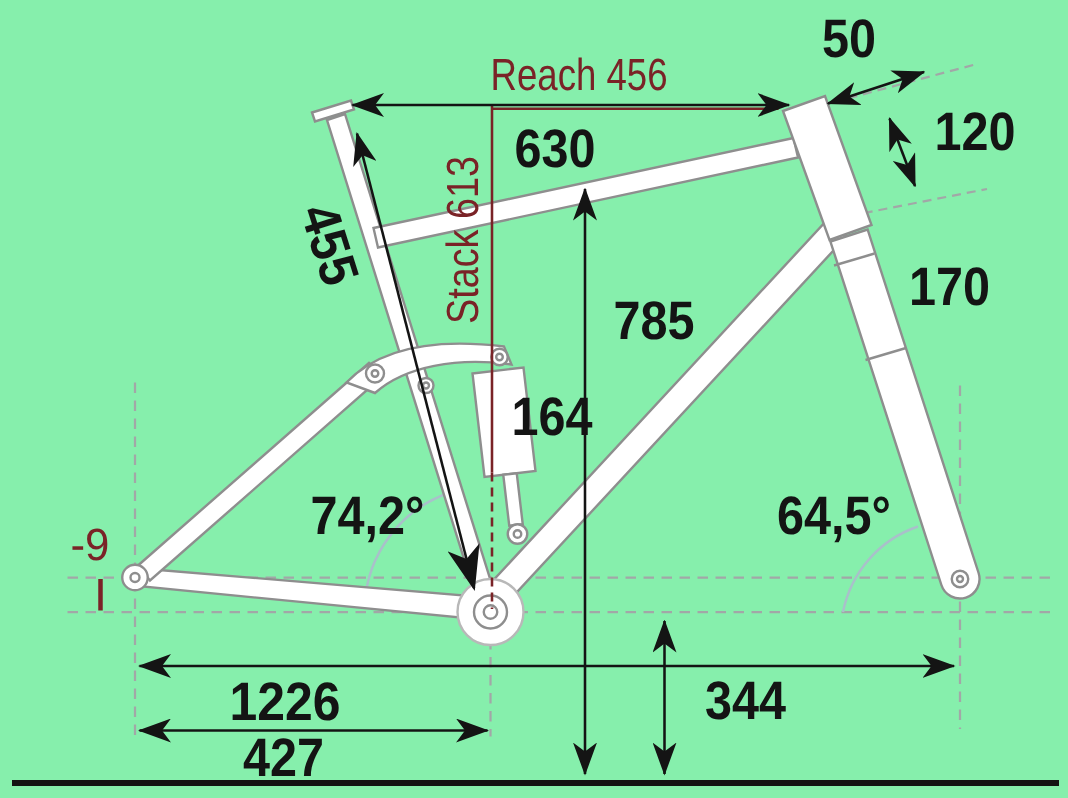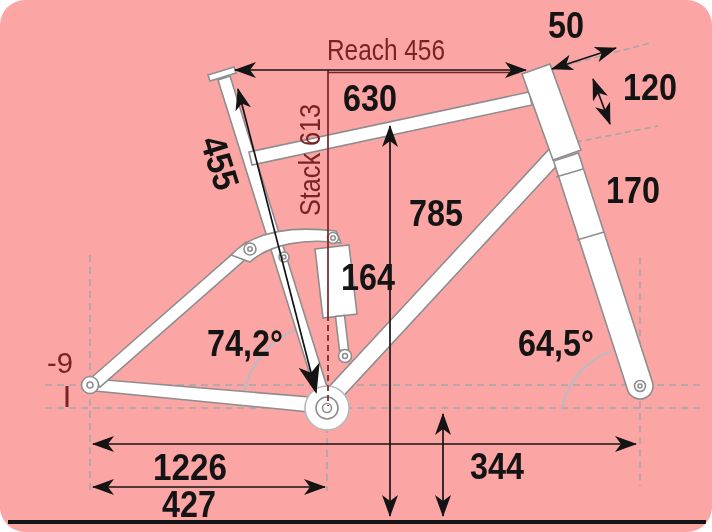--- a/index.html
+++ b/index.html
@@ -1,17 +1,17 @@
 <!DOCTYPE html>
 <html><head>
 <meta charset="utf-8">
 <style>
   html,body{margin:0;padding:0;background:#fff;}
-  .stage{position:relative;width:712px;height:532px;background:#fca5a5;overflow:hidden;
-         font-family:"Liberation Sans",sans-serif;border-radius:25px;}
+  .stage{position:relative;width:712px;height:532px;background:#86efac;overflow:hidden;
+         font-family:"Liberation Sans",sans-serif;}
   svg{display:block;}
   text{font-family:"Liberation Sans",sans-serif;}
   .num{font-weight:700;font-size:36px;fill:#141414;}
   .red{font-weight:400;font-size:30px;fill:#7a2327;}
 </style>
 </head>
 <body>
 
 <div class="stage">
 <svg width="712" height="532" viewBox="0 0 712 532">

